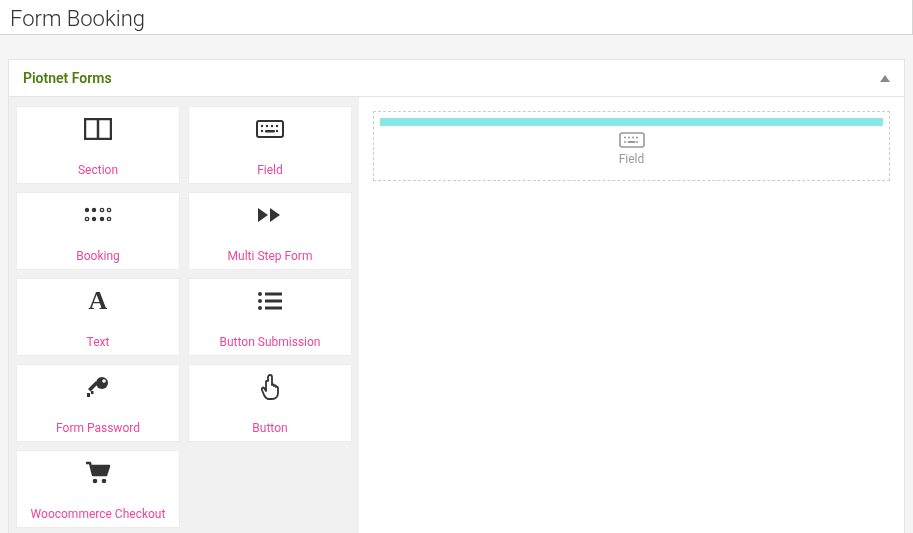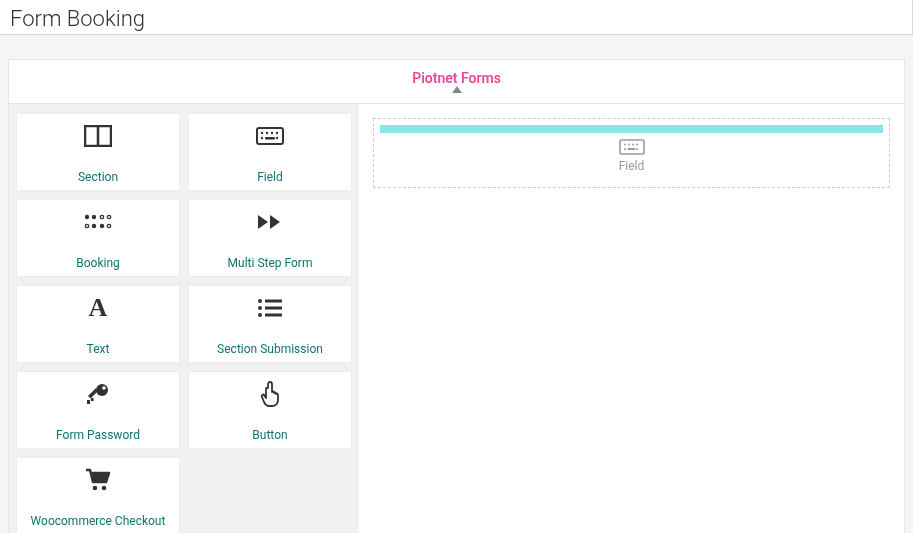--- a/index.html
+++ b/index.html
@@ -26,23 +26,22 @@
       border: 1px solid #e5e5e5;
     }
     .panel-header {
       display: flex;
       justify-content: space-between;
       align-items: center;
       padding: 10px 14px;
       border-bottom: 1px solid #e5e5e5;
       font-size: 14px;
       font-weight: 600;
-      color: #ec4899;
+      color: #4d7c0f;
       cursor: pointer;
-      flex-direction: column;
     }
     .collapse-arrow {
       width: 0; height: 0;
       border-left: 5px solid transparent;
       border-right: 5px solid transparent;
       border-bottom: 7px solid #888;
     }
     .panel-body {
       display: flex;
       gap: 0;
@@ -68,21 +67,21 @@
     }
     .widget-icon {
       height: 32px;
       display: flex;
       align-items: center;
       justify-content: center;
       color: #333;
     }
     .widget-label {
       font-size: 12px;
-      color: #0f766e;
+      color: #ec4899;
       margin-top: 18px;
     }
     .canvas {
       flex: 1;
       padding: 14px;
       background: #fff;
     }
     .drop-zone {
       border: 1px dashed #ccc;
       padding: 6px;
@@ -187,21 +186,21 @@
         <div class="widget-icon">
           <svg width="26" height="20" viewBox="0 0 26 20">
               <circle cx="3" cy="3" r="2" fill="#333"></circle>
               <rect x="8" y="1.5" width="17" height="3" fill="#333"></rect>
               <circle cx="3" cy="10" r="2" fill="#333"></circle>
               <rect x="8" y="8.5" width="17" height="3" fill="#333"></rect>
               <circle cx="3" cy="17" r="2" fill="#333"></circle>
               <rect x="8" y="15.5" width="17" height="3" fill="#333"></rect>
             </svg>
         </div>
-        <div class="widget-label">Section Submission</div>
+        <div class="widget-label">Button Submission</div>
       </div>
 
       <div class="widget-card">
         <div class="widget-icon">
           <svg width="26" height="26" viewBox="0 0 26 26">
               <circle cx="17" cy="9" r="6" fill="#333"></circle>
               <circle cx="19" cy="7" r="1.8" fill="#fff"></circle>
               <rect x="3" y="15" width="11" height="3.5" transform="rotate(-45 3 15)" fill="#333"></rect>
               <rect x="2" y="19" width="3" height="4" fill="#333"></rect>
               <rect x="6" y="17" width="2.5" height="3" fill="#333"></rect>

